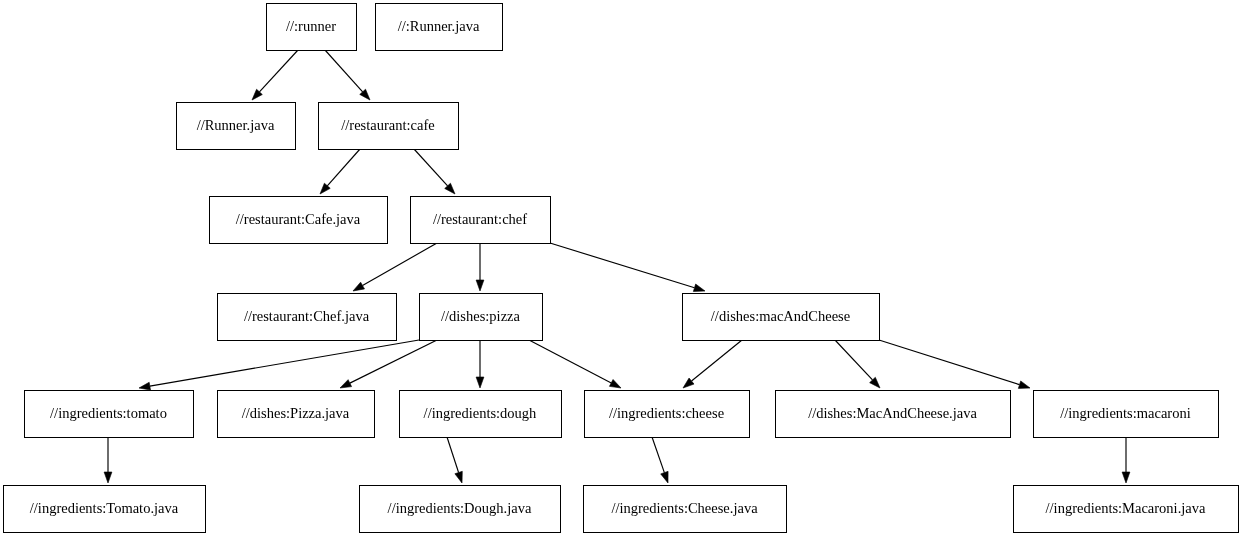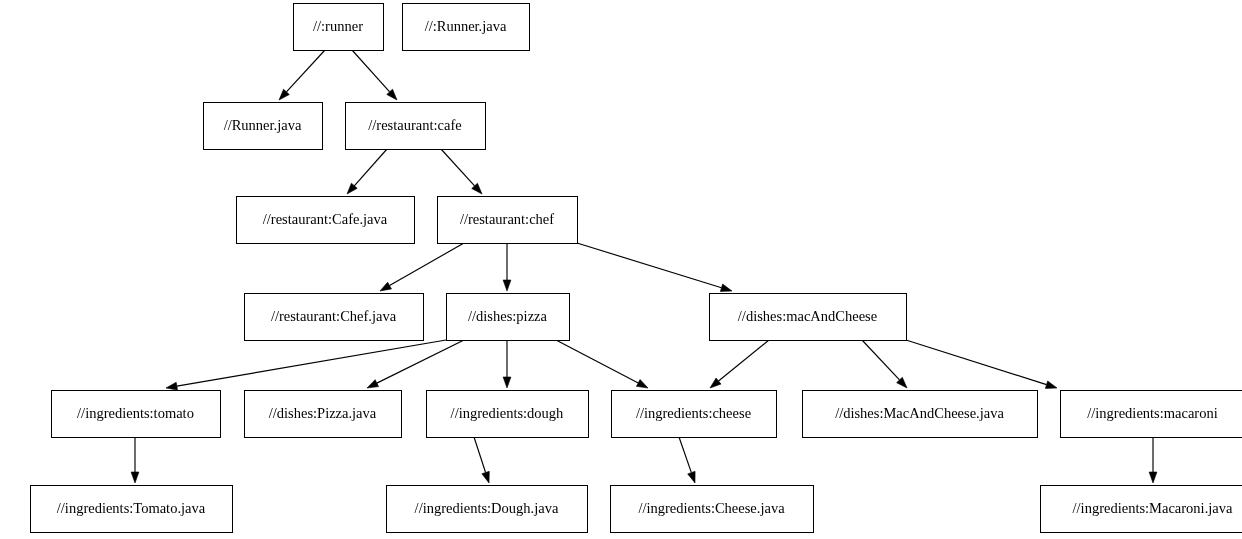--- a/index.html
+++ b/index.html
@@ -10,21 +10,20 @@
   body {
     width: 1242px;
     height: 539px;
     font-family: "Liberation Serif", "DejaVu Serif", serif;
     overflow: hidden;
   }
   #graph-root {
     position: relative;
     width: 1086px;
     height: 539px;
-    margin-left: 27px;
   }
   #graph-svg {
     position: absolute;
     top: 0;
     left: 0;
     width: 1242px;
     height: 539px;
     display: block;
   }
   .node-rect {

